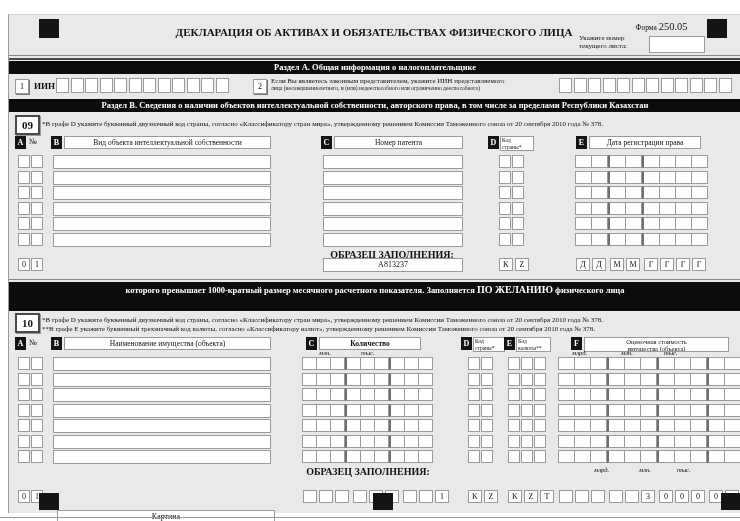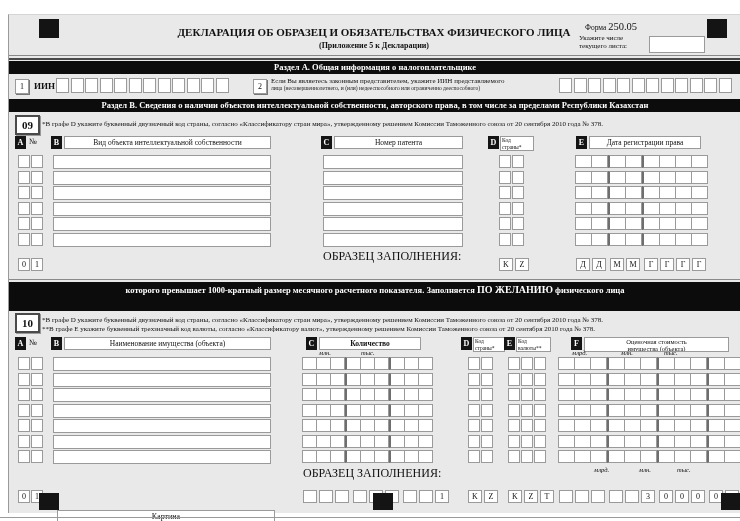--- a/index.html
+++ b/index.html
@@ -10,21 +10,21 @@
   }
   .page{position:absolute;left:8px;top:14px;width:732px;height:498px;
     background:#e9e9e9;border-left:1px solid #9a9a9a;border-top:1px solid #d5d5d5;}
   .abs{position:absolute;}
   .sq{position:absolute;width:20px;height:19px;background:#141414;}
   .rule{position:absolute;left:0;right:0;top:40px;height:2px;border-top:1px solid #888;border-bottom:2px solid #4a4a4a;}
   .bar{position:absolute;left:0;right:0;background:#0c0c0c;color:#fff;text-align:center;
     font-weight:bold;font-size:8.5px;line-height:13px;}
   .title{position:absolute;top:11px;left:80px;width:570px;text-align:center;font-weight:bold;font-size:11px;white-space:nowrap;}
   .subtitle{position:absolute;top:26px;left:80px;width:570px;text-align:center;font-weight:bold;font-size:8px;}
-  .forma{position:absolute;top:6px;left:576px;width:105px;text-align:left;font-size:7.5px;white-space:nowrap;}
+  .forma{position:absolute;top:6px;left:600px;width:105px;text-align:center;font-size:7.5px;white-space:nowrap;}
   .forma b{font-size:10.5px;font-weight:normal;}
   .sheetlbl{position:absolute;top:19px;left:570px;width:66px;font-size:7px;line-height:8px;text-align:left;}
   .sheetbox{position:absolute;top:21px;left:640px;width:54px;height:15px;background:#fff;border:1px solid #9a9a9a;}
   .numtag{position:absolute;background:#fff;border:1px solid #9a9a9a;width:12px;height:13px;
     font-size:8px;text-align:center;line-height:13px;box-shadow:1px 1px 0 #777;}
   .numbox{position:absolute;left:6px;width:21px;height:16px;background:#fff;border:2px solid #4a4a4a;
     font-weight:bold;font-size:11px;text-align:center;line-height:16px;box-shadow:1px 1px 0 #999;}
   .note{position:absolute;left:33px;font-size:7px;line-height:8.5px;white-space:nowrap;}
   .lh{position:absolute;width:11px;height:13px;background:#141414;color:#fff;font-weight:bold;
     font-size:8px;text-align:center;line-height:13px;}
@@ -42,44 +42,43 @@
   .cgroup .c{width:15px;height:11px;background:#fff;border:1px solid #9a9a9a;margin-left:-1px;
     font-size:8px;text-align:center;line-height:11px;}
   .cgroup .c.g{border-left:2px solid #6e6e6e;margin-left:0;}
   .cgroup.cw13 .c{width:13px;}
   .cgroup.cw15 .c{width:15px;}
   .cgroup.iin{gap:1.5px;}
   .cgroup.iin .c{width:11px;height:13px;margin-left:0;}
   .cgroup.sgap{gap:2px;}
   .cgroup.sgap .c{margin-left:0;width:12px;}
   .cgroup.sgap .c.g{border-left:1px solid #9a9a9a;margin-left:2px;}
-  .samplelbl{position:absolute;font-size:12px;font-weight:normal;text-align:center;white-space:nowrap;}
+  .samplelbl{position:absolute;font-size:10px;font-weight:bold;text-align:center;white-space:nowrap;}
   .f2text{position:absolute;left:262px;top:62px;width:290px;}
   .f2text .l1{font-size:7px;line-height:8px;}
   .f2text .l2{font-size:5.6px;line-height:7px;color:#222;}
   .bar2em{font-size:10px;}
   .hline{position:absolute;left:0;right:0;border-top:1px solid #8a8a8a;}
   .bottomline{position:absolute;top:517px;left:0;width:740px;border-top:1px solid #9a9a9a;}
 </style>
 </head>
 <body>
 
 <div class="page">
 
   <div class="sq" style="left:30px;top:4px;"></div>
   <div class="sq" style="left:698px;top:4px;"></div>
 
   <div class="forma">
     <span>Форма</span>
     <b>250.05</b>
   </div>
-  <div class="title">ДЕКЛАРАЦИЯ ОБ ОБРАЗЕЦ И ОБЯЗАТЕЛЬСТВАХ ФИЗИЧЕСКОГО ЛИЦА</div>
-  <div class="subtitle">(Приложение 5 к Декларации)</div>
+  <div class="title">ДЕКЛАРАЦИЯ ОБ АКТИВАХ И ОБЯЗАТЕЛЬСТВАХ ФИЗИЧЕСКОГО ЛИЦА</div>
   <div class="sheetlbl">
-    <div>Укажите числе</div>
+    <div>Укажите номер</div>
     <div>текущего листа:</div>
   </div>
   <div class="sheetbox"></div>
   <div class="rule"></div>
 
   <div class="bar" style="top:46px;height:13px;">Раздел А. Общая информация о налогоплательщике</div>
   <div class="numtag" style="left:6px;top:64px;">1</div>
   <div class="abs" style="left:25px;top:66px;font-weight:bold;font-size:9px;">ИИН</div>
   <div class="cgroup iin" style="left:47px;top:63px;">
       <span class="c"></span>
@@ -248,20 +247,21 @@
           <span class="c"></span>
         </div>
       </div>
 
   </div>
 
   <div class="samplelbl" style="left:314px;top:234px;width:138px;">ОБРАЗЕЦ ЗАПОЛНЕНИЯ:</div>
   <div class="trow abs" style="left:0;top:243px;right:0;">
     <div class="cellsolo" style="left:9px;">0</div>
     <div class="cellsolo" style="left:22px;">1</div>
+    <div class="inputbox" style="left:314px;width:138px;">А813237</div>
     <div class="cgroup sgap" style="left:490px;">
         <span class="c">K</span>
         <span class="c">Z</span>
       </div>
     <div class="cgroup sgap" style="left:567px;">
         <span class="c">Д</span>
         <span class="c">Д</span>
         <span class="c g">М</span>
         <span class="c">М</span>
         <span class="c g">Г</span>

